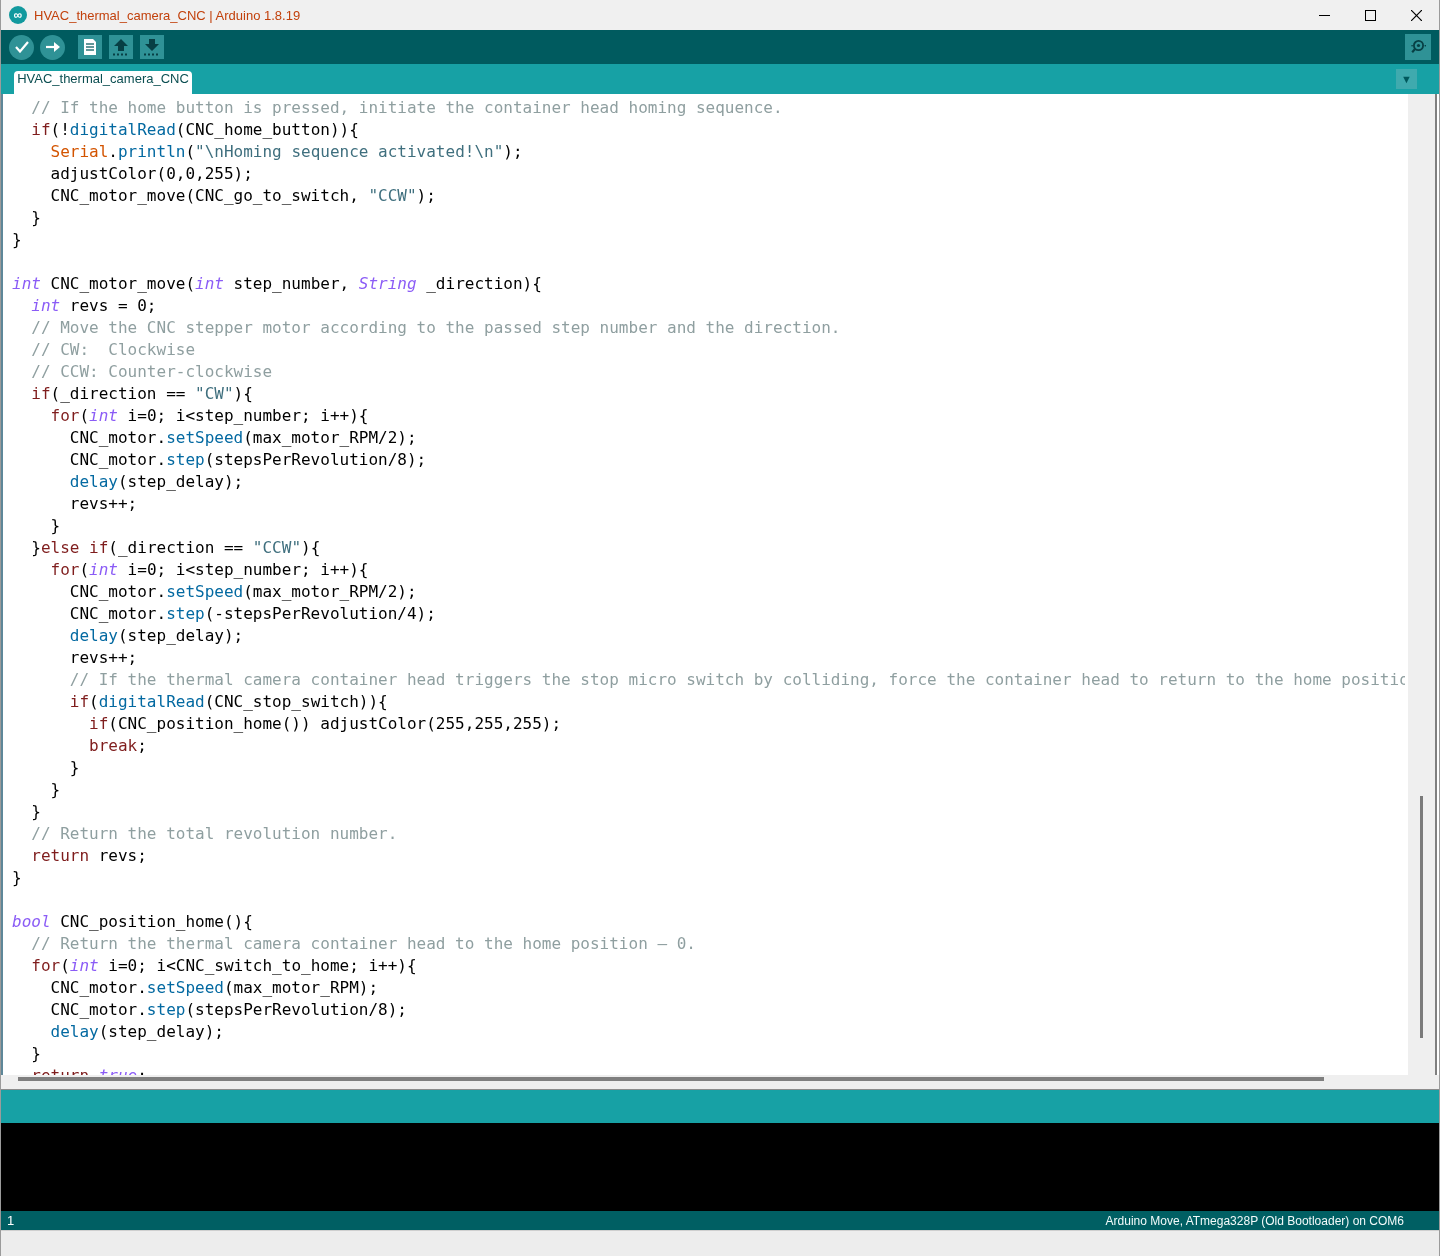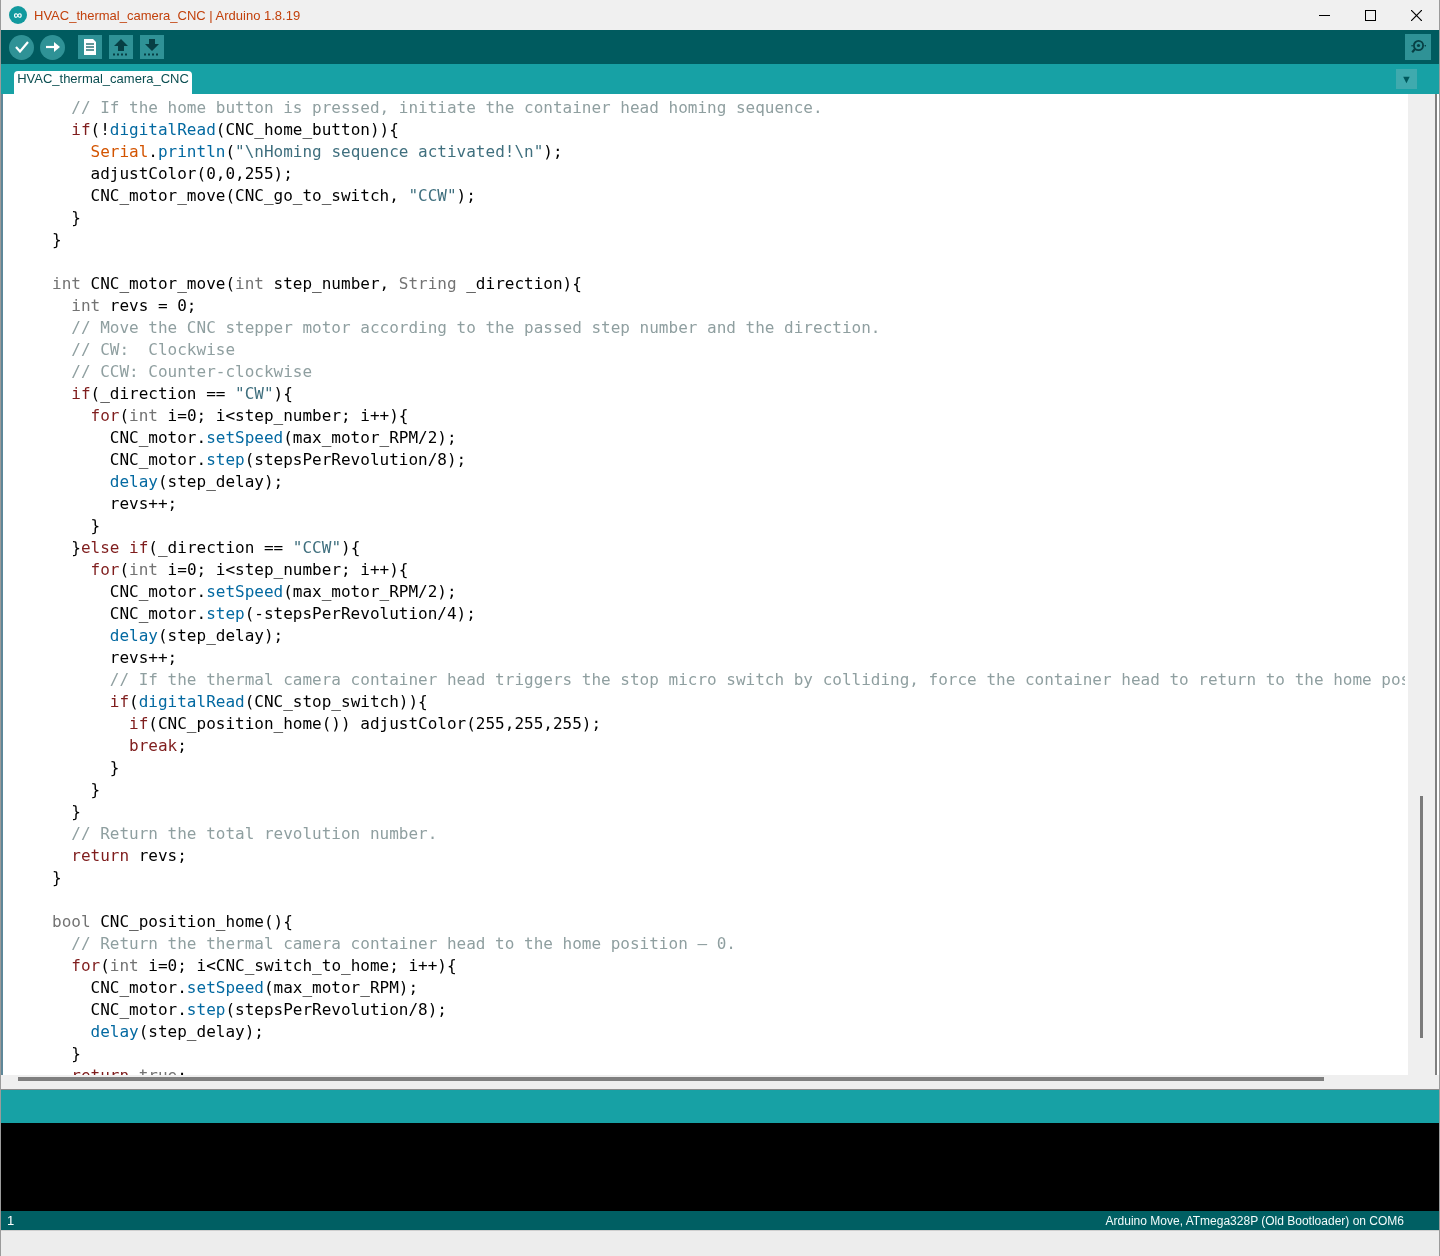--- a/index.html
+++ b/index.html
@@ -38,25 +38,25 @@
          font-size:13px; color:#0b4e51; }
   .tab-dropdown { position:absolute; right:22px; top:5px; width:21px; height:20px; background:#3FAAAE;
                   display:flex; align-items:center; justify-content:center; color:#00585C; font-size:11px; }
 
   
   .editor { height:981px; background:#FFFFFF; position:relative; overflow:hidden; flex:0 0 auto;
             border-left:2px solid #5E8799; }
   .code { position:absolute; left:0; top:0; right:34px; bottom:0; overflow:hidden;
           padding:3px 0 0 9px; font-family:"DejaVu Sans Mono","Liberation Mono",monospace;
           font-size:16px; line-height:22px; white-space:pre; }
-  .code-line { height:22px;margin-left:40px; }
+  .code-line { height:22px; }
   .pl { color:#000000; }
   .cm { color:#8f9fa0; }
   .kw { color:#7f1d1d; }
-  .ty { color:#737373; }
+  .ty { color:#8b5cf6;font-style:italic; }
   .fn { color:#0369a1; }
   .se { color:#D35400; font-weight:normal; }
   .st { color:#3f6f7e; }
   .vscroll { position:absolute; top:0; right:2px; width:29px; height:100%; background:#EFEFEF;
              border-right:2px solid #7f7f7f; }
   .vthumb { position:absolute; left:12px; top:702px; width:3px; height:242px; background:#7a7a7a; }
 
   
   .hscroll { height:15px; background:#EFEFEF; position:relative; flex:0 0 auto; border-bottom:1px solid #8c8c8c; }
   .hthumb { position:absolute; left:17px; top:2px; width:1306px; height:4px; background:#7f7f7f; }

